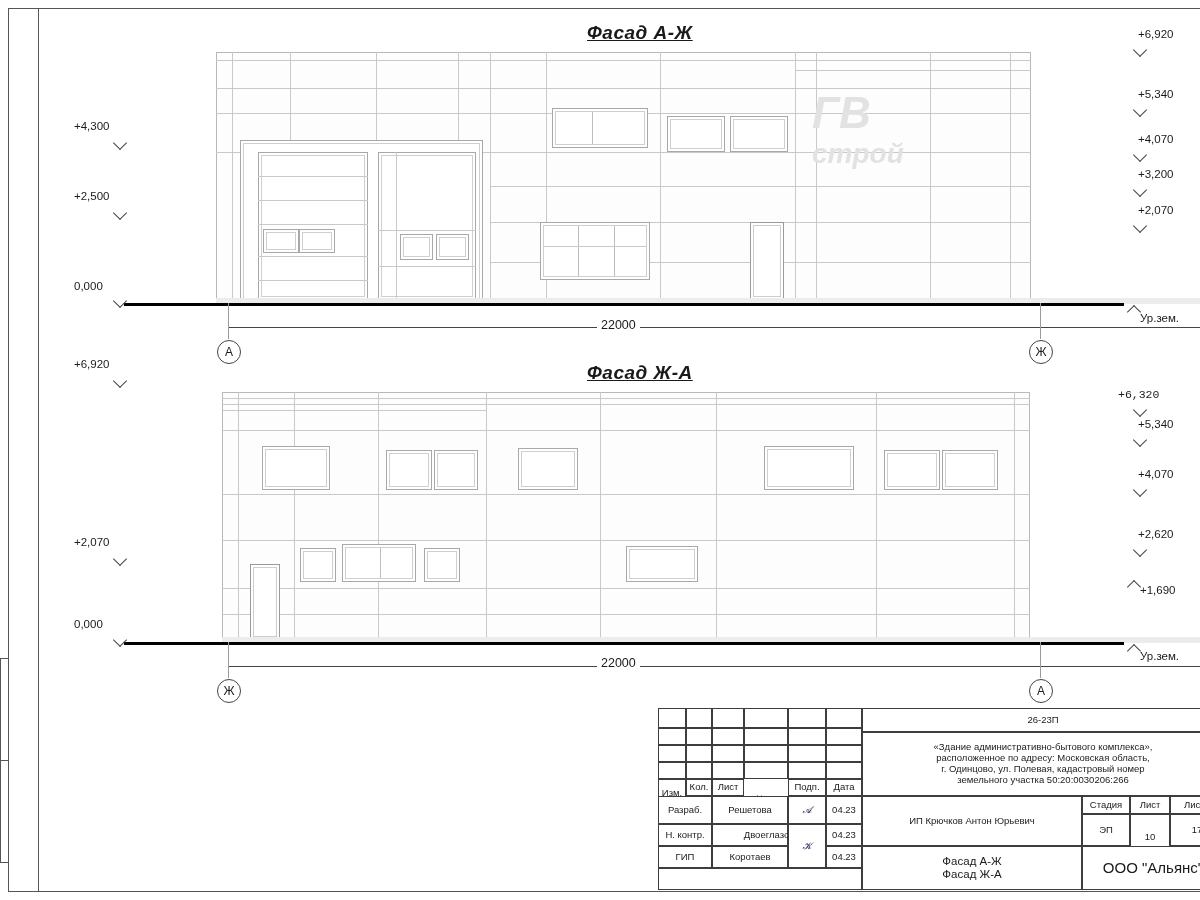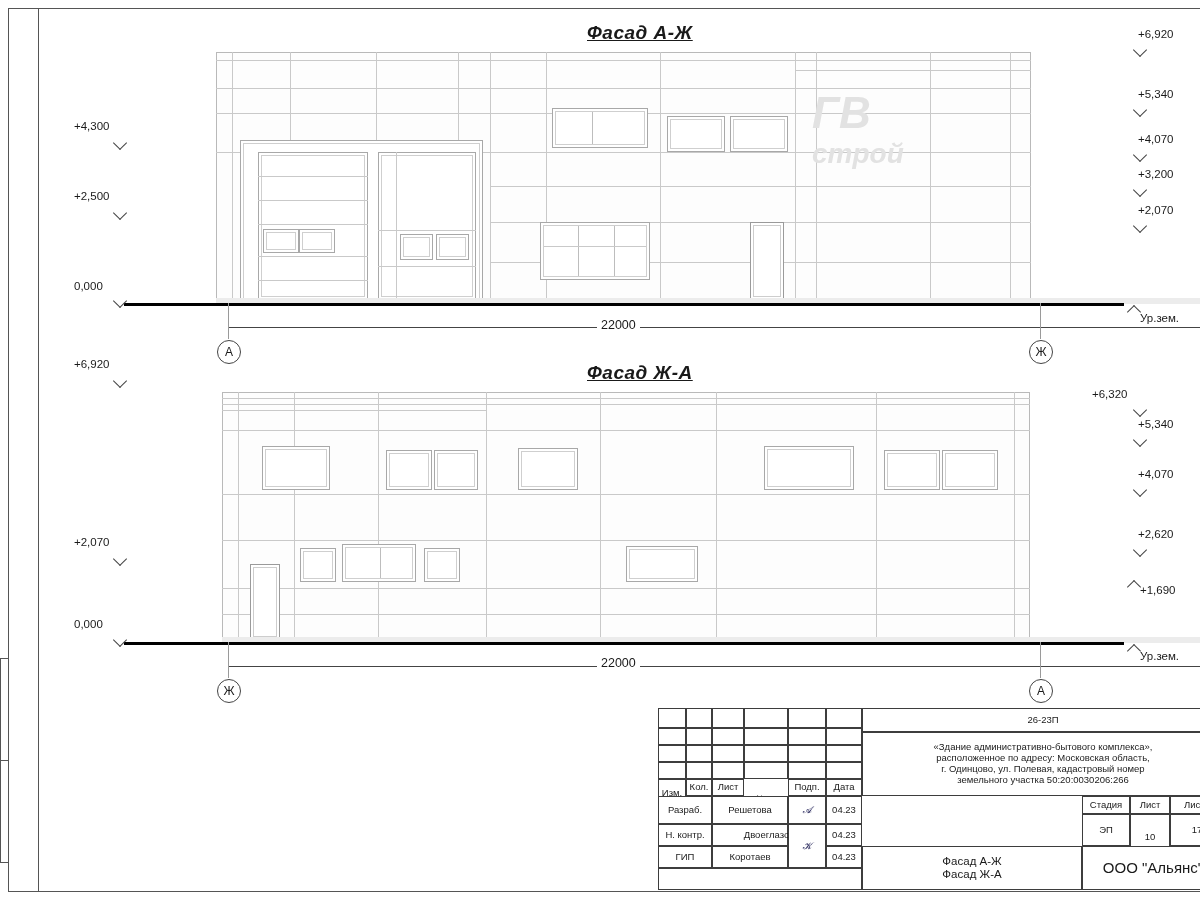--- a/index.html
+++ b/index.html
@@ -234,21 +234,21 @@
     </div>
   <div class="lvl" style="left:74px;top:536px;">+2,070</div>
   <div class="lvl" style="left:112px;top:554px;width:16px;">
       <span class="tick"></span>
     </div>
   <div class="lvl" style="left:74px;top:618px;">0,000</div>
   <div class="lvl" style="left:112px;top:635px;width:16px;">
       <span class="tick"></span>
     </div>
 
-  <div class="lvl" style="left:1092px;top:388px;">+6,320</div>
+  <div class="lvl" style="left:1118px;top:388px;font-family:Liberation Mono, monospace;">+6,320</div>
   <div class="lvl" style="left:1132px;top:405px;width:16px;">
       <span class="tick"></span>
     </div>
   <div class="lvl" style="left:1138px;top:418px;">+5,340</div>
   <div class="lvl" style="left:1132px;top:435px;width:16px;">
       <span class="tick"></span>
     </div>
   <div class="lvl" style="left:1138px;top:468px;">+4,070</div>
   <div class="lvl" style="left:1132px;top:485px;width:16px;">
       <span class="tick"></span>
@@ -325,20 +325,21 @@
     <div class="cell" style="left:0;top:160px;width:204px;height:22px;"></div>
 
     <div class="cell big" style="left:204px;top:0;width:362px;height:24px;">26-23П</div>
     <div class="cell tiny" style="left:204px;top:24px;width:362px;height:64px;flex-direction:column;justify-content:center;">
       <span>«Здание административно-бытового комплекса»,</span>
       <span>расположенное по адресу: Московская область,</span>
       <span>г. Одинцово, ул. Полевая, кадастровый номер</span>
       <span>земельного участка 50:20:0030206:266</span>
     </div>
 
+    <div class="cell med" style="left:204px;top:88px;width:220px;height:50px;">ИП Крючков Антон Юрьевич</div>
 
     <div class="cell" style="left:424px;top:88px;width:48px;height:18px;">Стадия</div>
     <div class="cell" style="left:472px;top:88px;width:40px;height:18px;">Лист</div>
     <div class="cell" style="left:512px;top:88px;width:54px;height:18px;">Листо</div>
     <div class="cell med" style="left:424px;top:106px;width:48px;height:32px;">ЭП</div>
     <div class="cell med" style="left:472px;top:106px;width:40px;height:47px;">10</div>
     <div class="cell med" style="left:512px;top:106px;width:54px;height:32px;">17</div>
 
     <div class="cell" style="left:204px;top:138px;width:220px;height:44px;flex-direction:column;">
       <span class="med">Фасад А-Ж</span>

